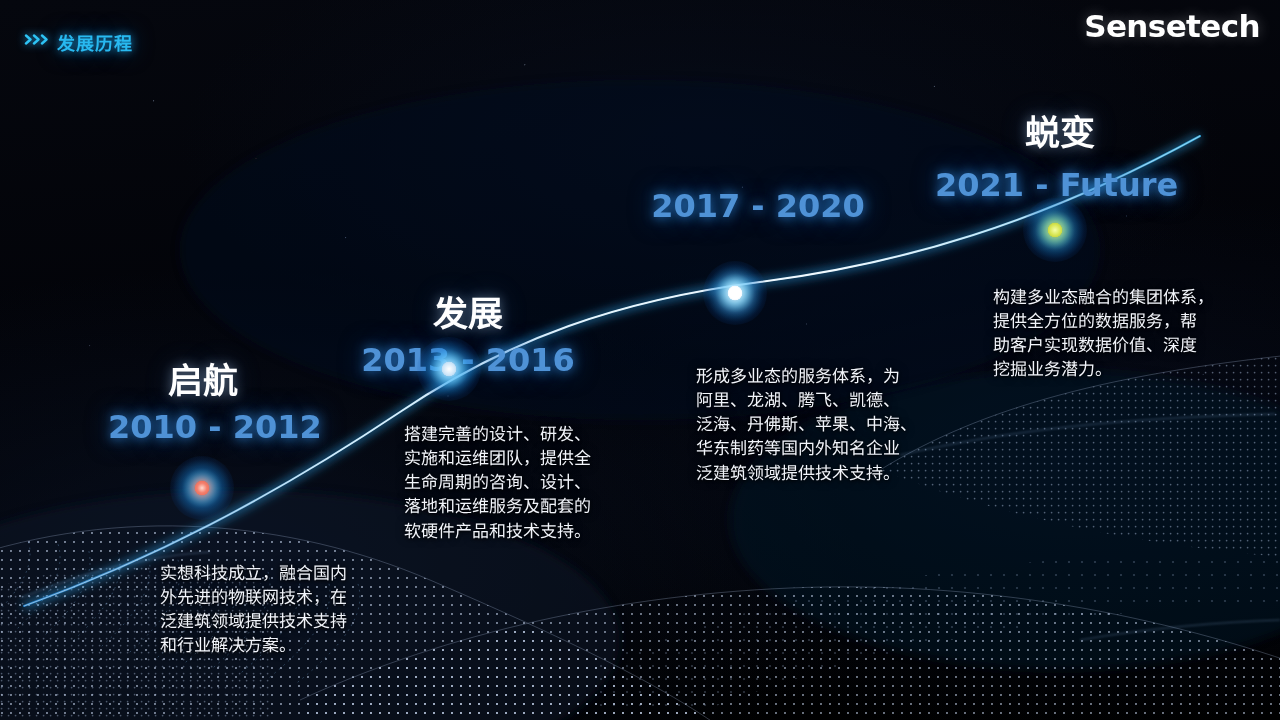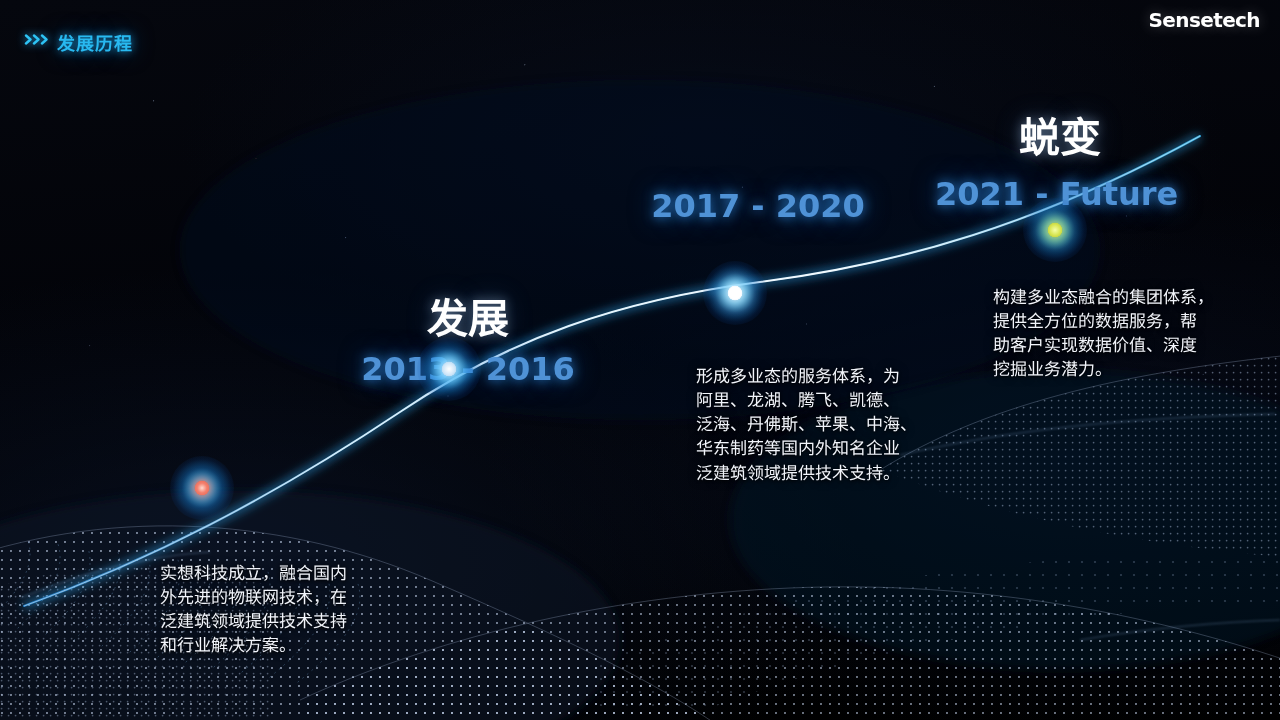--- a/index.html
+++ b/index.html
@@ -48,21 +48,21 @@
   .chev svg { display:block; }
   .header-title {
     position:absolute; left:57px; top:29px;
     font-family:"DejaVu Sans","Liberation Sans",sans-serif;
     font-size:18px; font-weight:700; letter-spacing:1px;
     color:#28b9f0; text-shadow:0 0 10px rgba(30,170,240,.85),0 0 22px rgba(20,120,200,.5);
   }
   .logo {
     position:absolute; right:20px; top:8px;
     font-family:"DejaVu Sans","Liberation Sans",sans-serif;
-    font-size:20px; font-weight:700; letter-spacing:-.6px; color:#ffffff;
+    font-size:31px; font-weight:700; letter-spacing:-.6px; color:#ffffff;
     text-shadow:0 0 14px rgba(255,255,255,.28);
   }
 
   
   .milestone { position:absolute; z-index:30; }
   .ms-title {
     font-family:"DejaVu Serif","Liberation Serif",serif;
     font-weight:700; color:#ffffff; white-space:nowrap;
     text-shadow:0 0 12px rgba(190,220,255,.45),0 0 28px rgba(80,150,230,.25);
   }
@@ -88,21 +88,21 @@
        rgba(20,130,220,.42) 44%,
        rgba(10,80,170,.16) 64%,
        rgba(0,0,0,0) 78%);
   }
   .node .core {
     position:absolute; left:50%; top:50%; transform:translate(-50%,-50%);
     width:15px; height:15px; border-radius:50%;
   }
 
   
-  .t-lg { font-size:41px; }
+  .t-lg { font-size:35px; }
   .y-lg { font-size:32px; }
   .d-md { font-size:17px; }
 </style>
 </head>
 <body>
 
 <div id="slide">
 
   <svg class="bg-svg" viewBox="0 0 1280 720" preserveAspectRatio="none" aria-hidden="true">
     <defs>
@@ -207,33 +207,42 @@
           <polyline points="2,2.5 6.5,6.5 2,10.5"></polyline>
           <polyline points="10,2.5 14.5,6.5 10,10.5"></polyline>
           <polyline points="18,2.5 22.5,6.5 18,10.5"></polyline>
         </g>
       </svg>
     </span>
     <div class="header-title">发展历程</div>
     <div class="logo">Sensetech</div>
   </div>
 
+  <div class="milestone" style="left:108px; top:352px;">
+    <div class="ms-title t-lg" style="text-align:center; width:190px;">启航</div>
+    <div class="ms-years y-lg" style="text-align:center; width:190px; margin-top:5px;">2010 - 2012</div>
+  </div>
   <div class="ms-desc d-md" style="position:absolute; left:160px; top:538px; width:272px; z-index:30;">实想科技成立，融合国内
 外先进的物联网技术，在
 泛建筑领域提供技术支持
 和行业解决方案。</div>
   <div class="node" style="left:170px; top:456px;">
     <div class="halo"></div>
     <div class="core" style="background:radial-gradient(circle,#ffd9cf 0%,#f4806e 45%,#e0604c 100%); box-shadow:0 0 10px 3px rgba(244,128,110,.85);"></div>
   </div>
 
   <div class="milestone" style="left:348px; top:383px;">
     <div class="ms-title t-lg" style="text-align:center; width:240px; margin-top:-98px;">发展</div>
     <div class="ms-years y-lg" style="text-align:center; width:240px; margin-top:5px;">2013 - 2016</div>
   </div>
+  <div class="ms-desc d-md" style="position:absolute; left:404px; top:399px; width:252px; z-index:30;">搭建完善的设计、研发、
+实施和运维团队，提供全
+生命周期的咨询、设计、
+落地和运维服务及配套的
+软硬件产品和技术支持。</div>
   <div class="node" style="left:417px; top:337px;">
     <div class="halo"></div>
     <div class="core" style="background:radial-gradient(circle,#ffffff 0%,#cfe6f8 55%,#8fc4ea 100%); box-shadow:0 0 12px 4px rgba(180,225,255,.9);"></div>
   </div>
 
   <div class="milestone" style="left:633px; top:182px;">
     <div class="ms-years y-lg" style="text-align:center; width:250px; margin-top:5px;">2017 - 2020</div>
   </div>
   <div class="ms-desc d-md" style="position:absolute; left:696px; top:341px; width:282px; z-index:30;">形成多业态的服务体系，为
 阿里、龙湖、腾飞、凯德、

